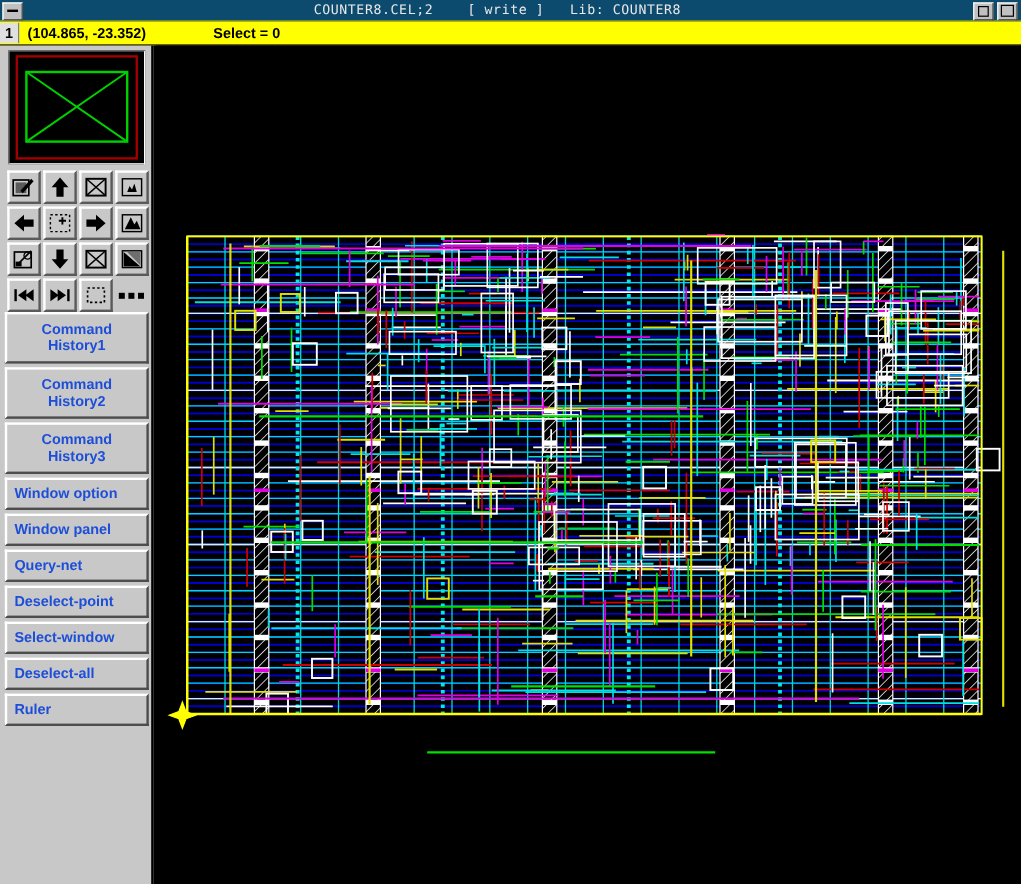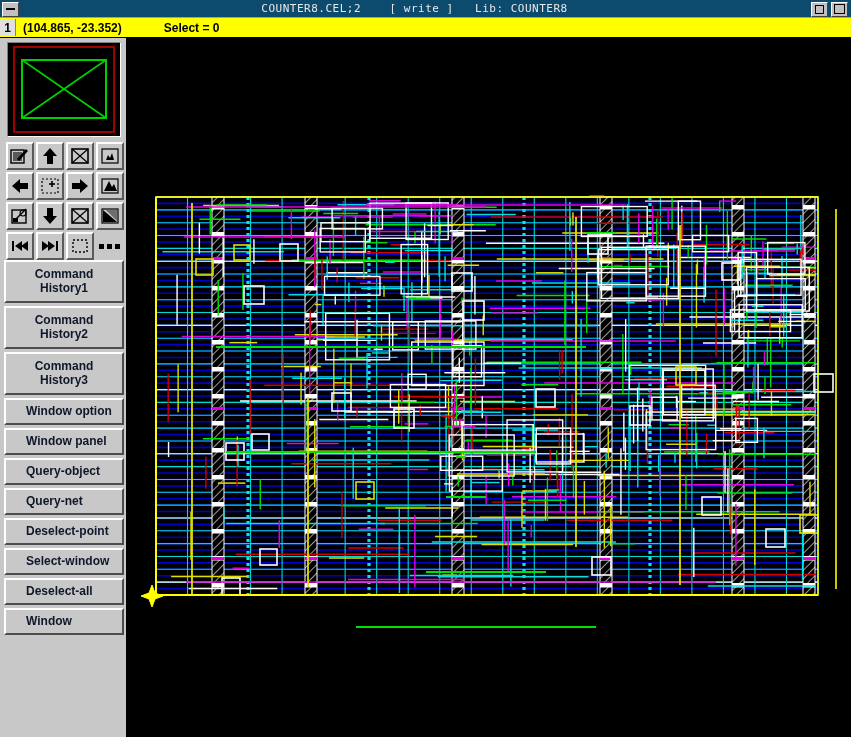--- a/index.html
+++ b/index.html
@@ -47,21 +47,21 @@
     width:15px;height:17px;background:#e0e0e0;
     border-right:1px solid #808080;
     display:flex;align-items:center;justify-content:center;
     color:#000;font-size:12px;font-weight:bold;flex:0 0 auto;
   }
   #status-coords{
     margin-left:7px;color:#000;font-size:12px;font-weight:bold;
     flex:0 0 auto;
   }
   #status-select{
-    margin-left:42px;color:#000;font-size:12px;font-weight:bold;
+    margin-left:56px;color:#000;font-size:12px;font-weight:bold;
     flex:0 0 auto;
   }
 
   
   #sidebar{
     position:absolute;left:0;top:38px;width:128px;height:699px;
     background:#c8c8c8;
     border-right:2px solid #000;
     box-sizing:border-box;
   }
@@ -96,31 +96,31 @@
 
   
   #cmdlist{
     position:absolute;left:4px;top:222px;width:120px;
   }
   .cbtn{
     width:120px;background:#c8c8c8;
     border-top:2px solid #fff;border-left:2px solid #fff;
     border-right:2px solid #4d4d4d;border-bottom:2px solid #4d4d4d;
     box-sizing:border-box;
-    color:#0f172a;font-size:12px;font-weight:bold;
+    color:#1d4ed8;font-size:12px;font-weight:bold;
     display:flex;align-items:center;
     margin-bottom:3px;
     line-height:1.15;
   }
   .cbtn.two-line{
     height:43px;justify-content:center;text-align:center;
     white-space:pre-line;
   }
   .cbtn.one-line{
-    height:27px;padding-left:20px;justify-content:flex-start;
+    height:27px;padding-left:6px;justify-content:flex-start;
   }
 
   
   #canvas-wrap{
     position:absolute;left:130px;top:38px;
     width:721px;height:699px;background:#000;overflow:hidden;
   }
   #canvas{position:absolute;left:0;top:0;width:721px;height:699px;}
 </style>
 </head>
@@ -271,26 +271,25 @@
 
     <div id="cmdlist">
       <div class="cbtn two-line">Command
 History1</div>
       <div class="cbtn two-line">Command
 History2</div>
       <div class="cbtn two-line">Command
 History3</div>
       <div class="cbtn one-line">Window option</div>
       <div class="cbtn one-line">Window panel</div>
-      <div class="cbtn one-line">Query-object</div>
       <div class="cbtn one-line">Query-net</div>
       <div class="cbtn one-line">Deselect-point</div>
       <div class="cbtn one-line">Select-window</div>
       <div class="cbtn one-line">Deselect-all</div>
-      <div class="cbtn one-line">Window</div>
+      <div class="cbtn one-line">Ruler</div>
     </div>
   </div>
 
   <div id="canvas-wrap">
     <svg id="canvas" viewBox="0 0 721 699">
       <rect x="0" y="0" width="721" height="699" fill="#000000"></rect>
       <defs>
         <pattern id="hatch" width="6" height="6" patternUnits="userSpaceOnUse" patternTransform="rotate(45)">
           <rect width="6" height="6" fill="#000"></rect>
           <line x1="0" y1="0" x2="0" y2="6" stroke="#cfcfcf" stroke-width="1.5"></line>

